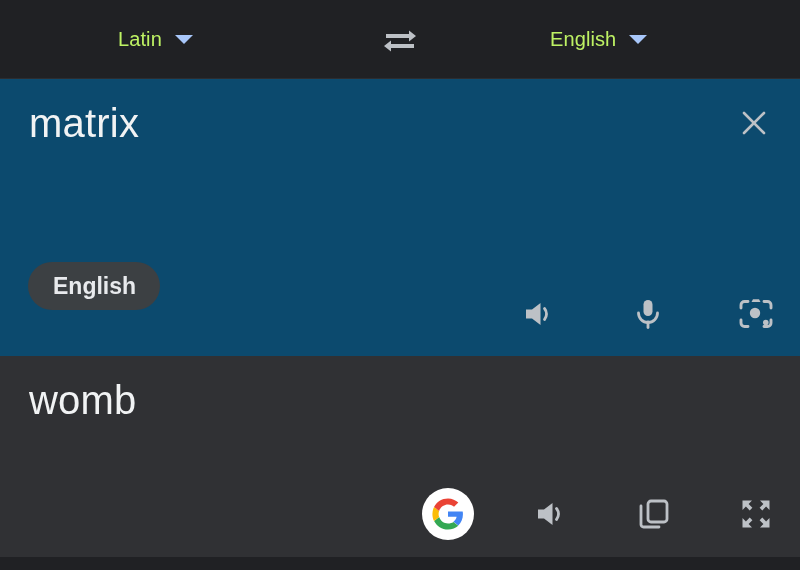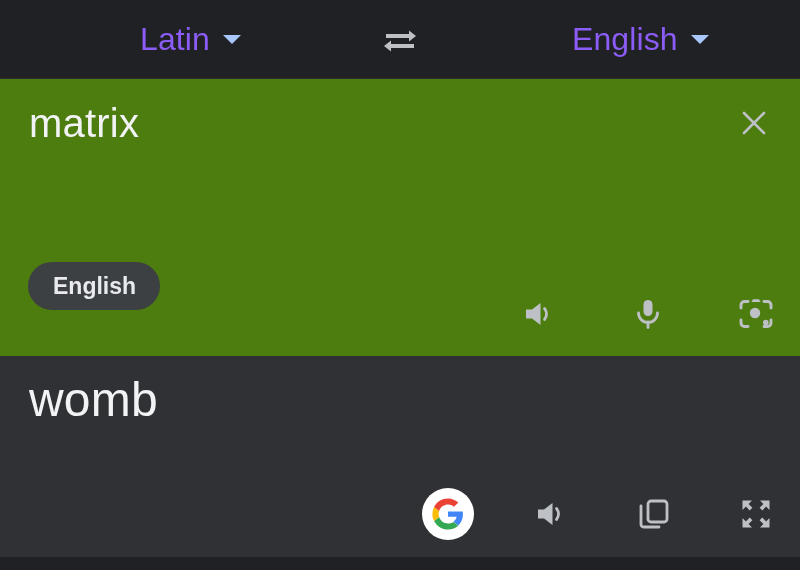--- a/index.html
+++ b/index.html
@@ -37,25 +37,24 @@
   }
   .lang-chip {
     display: flex;
     align-items: center;
     gap: 13px;
     padding: 6px 10px;
     cursor: pointer;
     user-select: none;
   }
   .lang-chip .lang-label {
-    color: #8b5cf6;
-    font-size: 32px;
+    color: #bef264;
+    font-size: 20px;
     line-height: 1;
     letter-spacing: 0.1px;
-    margin-left: 22px;
   }
   .caret {
     width: 0;
     height: 0;
     border-left: 9px solid transparent;
     border-right: 9px solid transparent;
     border-top: 9px solid #a8c7fa;
     display: block;
   }
   .lang-left { position: absolute; left: 108px; }
@@ -69,21 +68,21 @@
     align-items: center;
     justify-content: center;
     cursor: pointer;
     border-radius: 50%;
   }
 
   
   .source-panel {
     position: relative;
     flex: 0 0 277px;
-    background: #4d7c0f;
+    background: #0c4a6e;
     padding: 0;
   }
   .source-text {
     position: absolute;
     left: 29px;
     top: 20px;
     color: #f1f3f4;
     font-size: 40px;
     line-height: 48px;
     letter-spacing: 0.2px;
@@ -147,21 +146,21 @@
   .result-panel {
     position: relative;
     flex: 0 0 201px;
     background: #303134;
   }
   .result-text {
     position: absolute;
     left: 29px;
     top: 20px;
     color: #f1f3f4;
-    font-size: 48px;
+    font-size: 40px;
     line-height: 48px;
     letter-spacing: 0.2px;
   }
   .result-actions {
     position: absolute;
     right: 18px;
     bottom: 15px;
     display: flex;
     align-items: center;
     gap: 50px;

